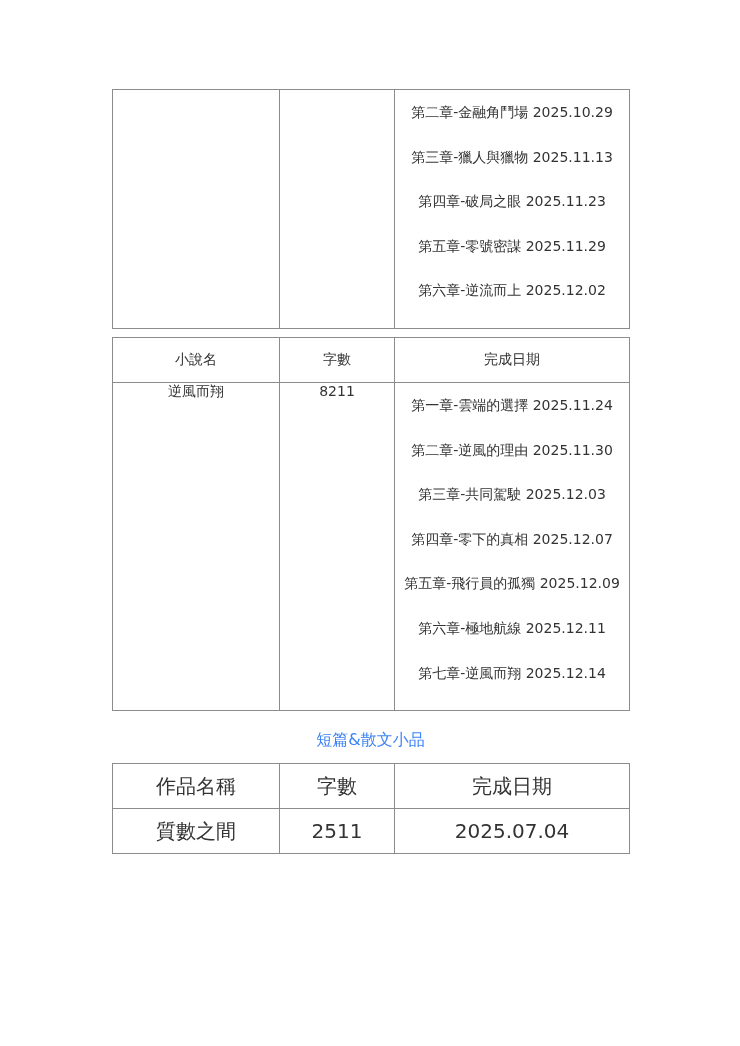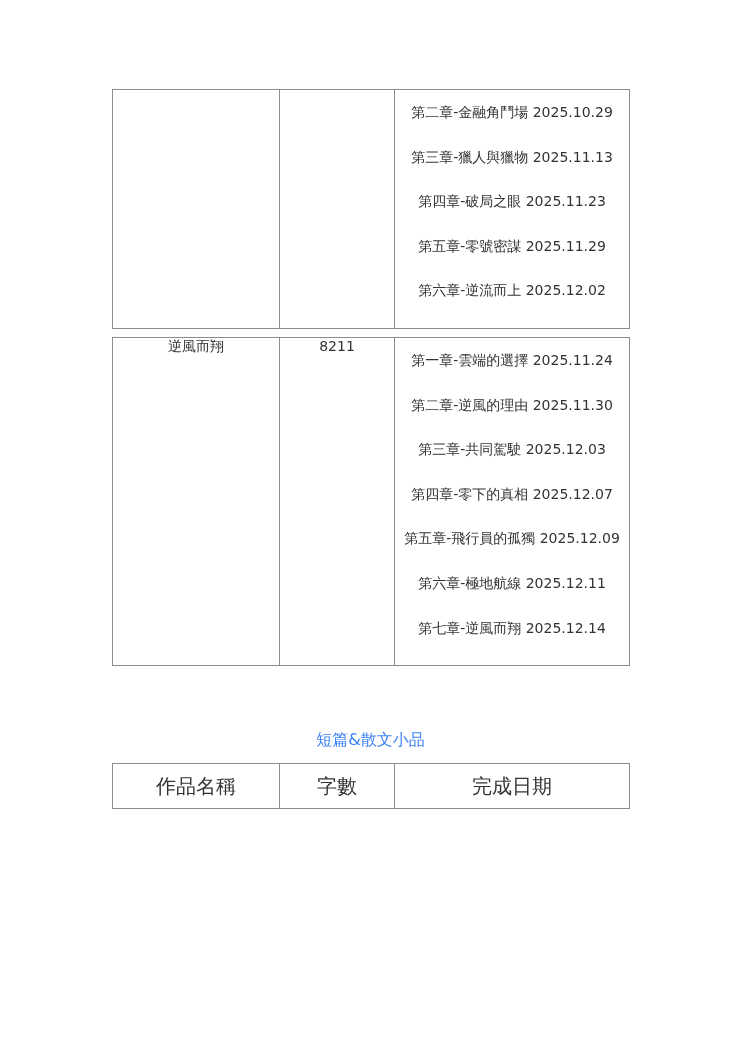--- a/index.html
+++ b/index.html
@@ -64,20 +64,25 @@
 </tbody>
   </table>
 
 <table id="t2">
   <colgroup>
       <col class="c1">
       <col class="c2">
       <col class="c3">
     </colgroup>
   <tbody>
+      <tr class="hdr">
+    <td>小說名</td>
+    <td>字數</td>
+    <td>完成日期</td>
+  </tr>
   <tr>
     <td class="topcell">逆風而翔</td>
     <td class="topcell">8211</td>
     <td class="chapters">
       <div class="chap">第一章-雲端的選擇 2025.11.24</div>
       <div class="chap">第二章-逆風的理由 2025.11.30</div>
       <div class="chap">第三章-共同駕駛 2025.12.03</div>
       <div class="chap">第四章-零下的真相  2025.12.07</div>
       <div class="chap">第五章-飛行員的孤獨 2025.12.09</div>
       <div class="chap">第六章-極地航線 2025.12.11</div>
@@ -94,14 +99,19 @@
       <col class="c1">
       <col class="c2">
       <col class="c3">
     </colgroup>
   <tbody>
       <tr class="row">
     <td>作品名稱</td>
     <td>字數</td>
     <td>完成日期</td>
   </tr>
+  <tr class="row">
+    <td>質數之間</td>
+    <td>2511</td>
+    <td>2025.07.04</td>
+  </tr>
 </tbody>
   </table>
 
 </body></html>

